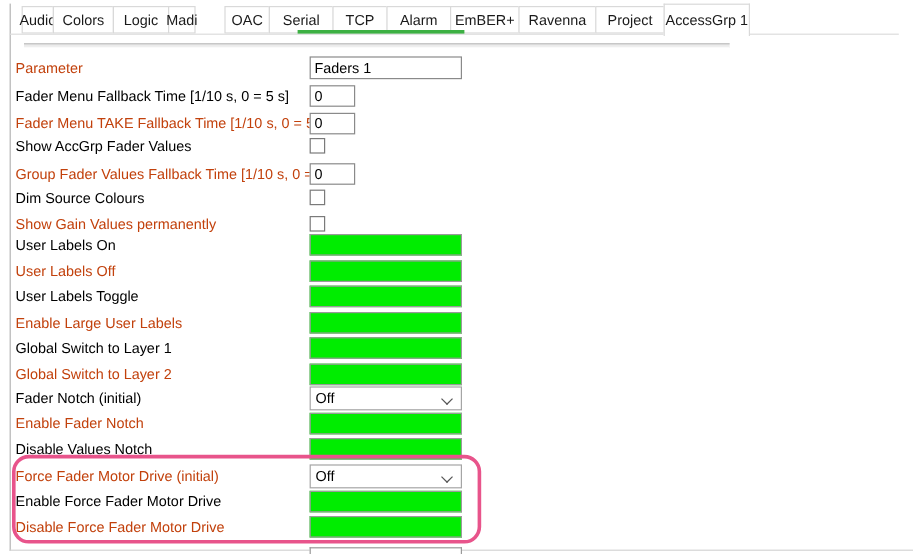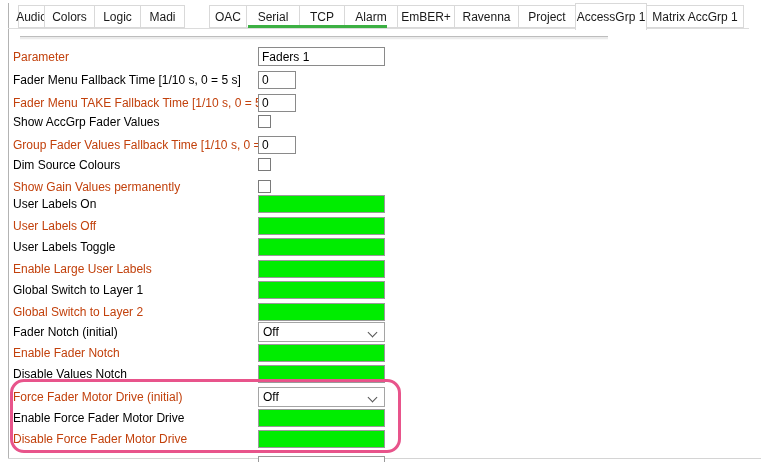--- a/index.html
+++ b/index.html
@@ -52,30 +52,29 @@
 </head>
 <body>
 
 <div class="screen">
   <div class="left-edge"></div>
   <div class="pane-line"></div>
   <div class="tabbar" id="tabbar">
       <div class="tab" style="width: 27px;">Audio</div>
       <div class="tab" style="width: 51px;">Colors</div>
       <div class="tab" style="width: 47px;">Logic</div>
-      <div class="tab" style="width: 45px;">Madi</div>
+      <div class="tab" style="width: 23px;">Madi</div>
       <div class="tab" style="width: 38px; margin-left: 24px;">OAC</div>
       <div class="tab" style="width: 54px;">Serial</div>
       <div class="tab" style="width: 46px;">TCP</div>
       <div class="tab" style="width: 54px;">Alarm</div>
       <div class="tab" style="width: 58px;">EmBER+</div>
       <div class="tab" style="width: 65px;">Ravenna</div>
       <div class="tab" style="width: 58px;">Project</div>
       <div class="tab selected" style="width: 72px;">AccessGrp 1</div>
-      <div class="tab" style="width: 98px;">Matrix AccGrp 1</div>
     </div>
   <div class="green-underline" id="green-underline" style="background: rgb(60, 176, 67);"></div>
   <div class="groove"></div>
   <div id="form">
       <div class="row-label blue" style="top: 50px;">Parameter</div>
       <input type="text" class="ctl-text" value="Faders 1" style="top: 47px; height: 19px; width: 127px;">
       <div class="row-label black" style="top: 73px;">Fader Menu Fallback Time [1/10 s, 0 = 5 s]</div>
       <input type="text" class="ctl-text" value="0" style="top: 71px; height: 18px; width: 38px;">
       <div class="row-label blue" style="top: 96px;">Fader Menu TAKE Fallback Time [1/10 s, 0 = 5 s]</div>
       <input type="text" class="ctl-text" value="0" style="top: 94px; height: 18px; width: 38px;">

